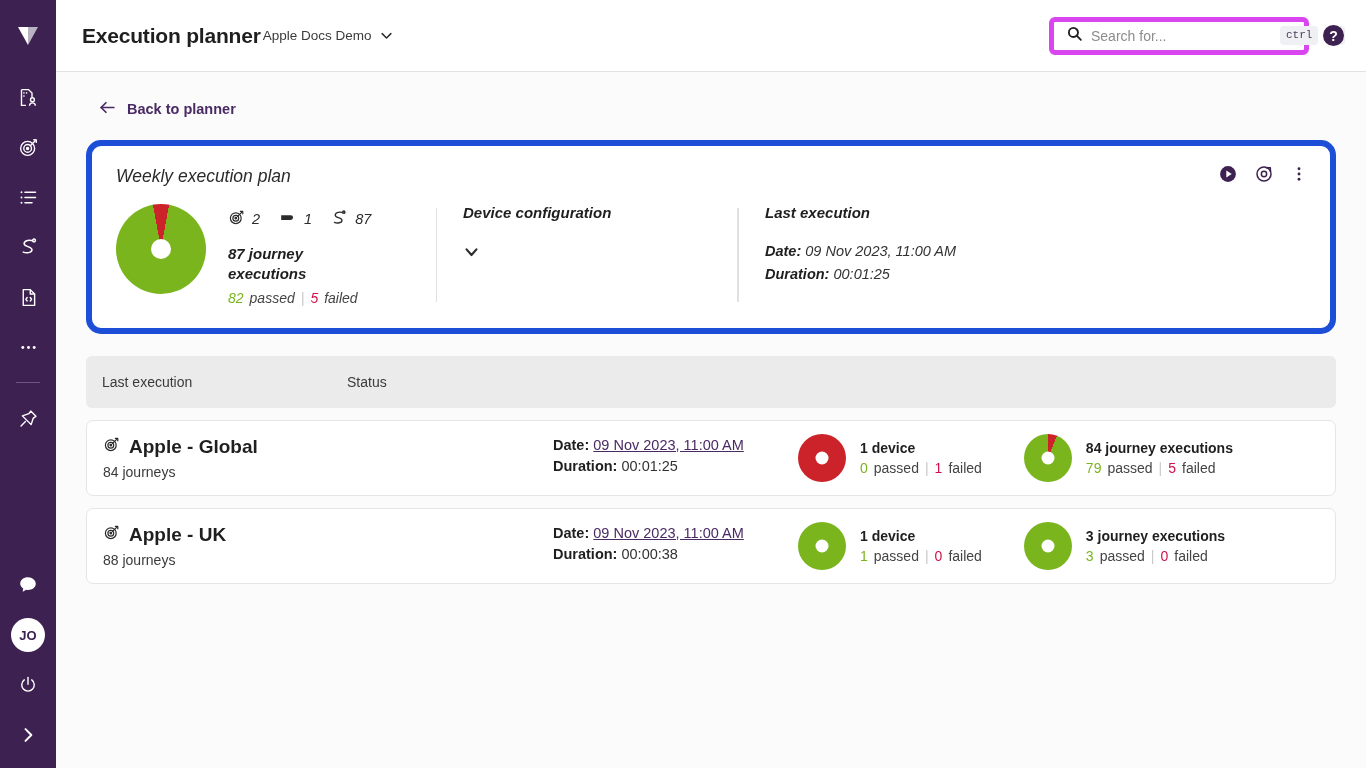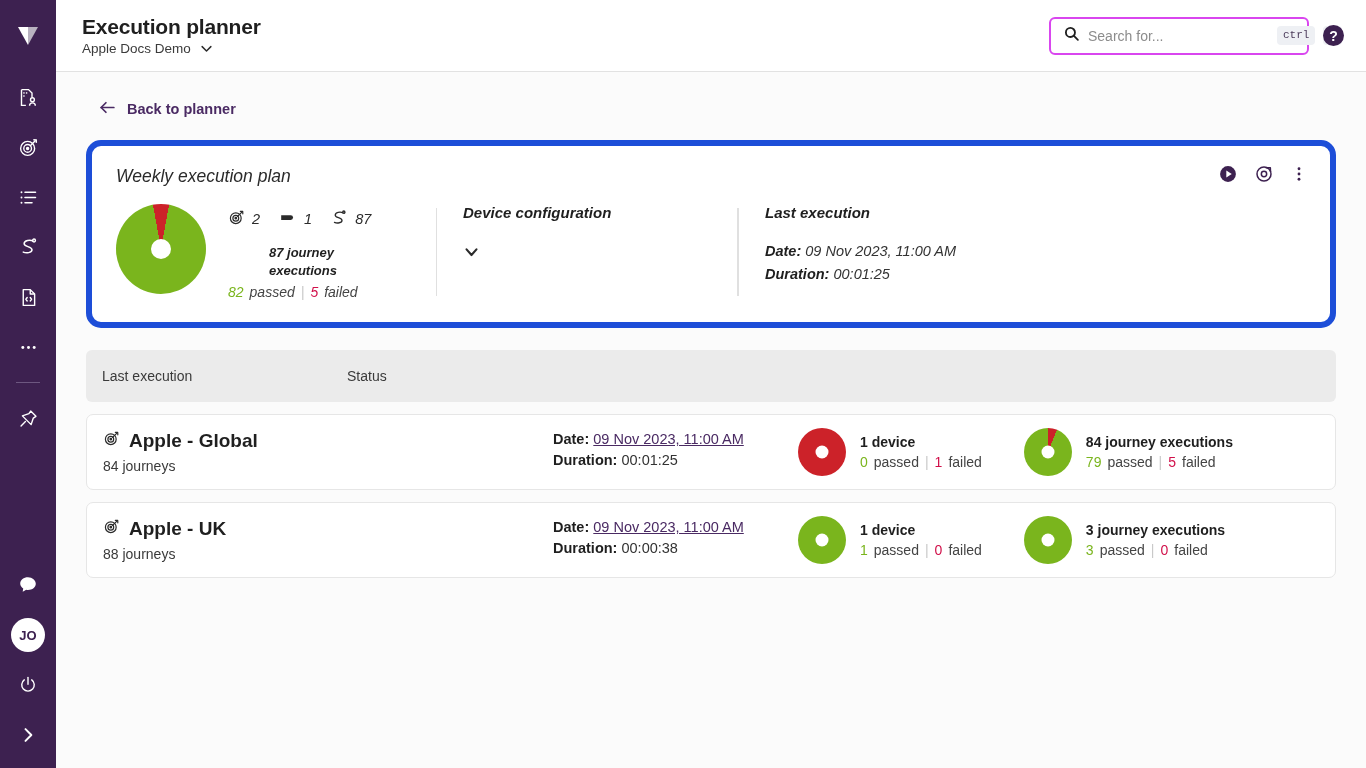--- a/index.html
+++ b/index.html
@@ -40,30 +40,30 @@
   
   .main { flex: 1 1 auto; display: flex; flex-direction: column; min-width: 0; }
 
   .topbar {
     height: 72px; flex: 0 0 72px;
     border-bottom: 1px solid #e2e2e2;
     display: flex; align-items: center; justify-content: space-between;
     padding: 0 22px 0 26px;
     background: #fff;
   }
-  .title-block { display: flex; flex-direction: column; gap: 2px; }
+  .title-block { display: flex; flex-direction: row; gap: 2px; }
   .page-title { font-size: 21px; font-weight: bold; color: #1f1f1f; letter-spacing: -.2px; }
   .subtitle-row { display: flex; align-items: center; gap: 8px; }
   .subtitle { font-size: 13.5px; color: #3b3b3b; }
   .chev { display:flex; align-items:center; }
 
   .top-right { display: flex; align-items: center; gap: 14px; }
   .search-box {
     width: 260px; height: 38px;
-    border: 2px solid #d946ef; border-radius: 6px;
+    border: 5px solid #d946ef; border-radius: 6px;
     display: flex; align-items: center; gap: 8px;
     padding: 0 6px 0 12px; background: #fff;
   }
   .search-input {
     border: none; outline: none; flex: 1 1 auto;
     font-size: 14px; font-family: "Liberation Sans", sans-serif;
     color: #333; background: transparent;
   }
   .search-input::placeholder { color: #8c8c8c; }
   .kbd {
@@ -106,21 +106,21 @@
   .donut-lg { width: 90px; height: 90px; flex: 0 0 90px; border-radius: 50%; position: relative; }
   .donut-hole {
     position: absolute; left: 50%; top: 50%; transform: translate(-50%,-50%);
     background: #fff; border-radius: 50%;
   }
   .donut-lg .donut-hole { width: 20px; height: 20px; }
 
   .counts-row { display: flex; align-items: center; gap: 18px; margin-top: 4px; }
   .count-item { display: flex; align-items: center; gap: 7px; font-size: 14.5px; color: #2b2b2b; }
 
-  .exec-title { font-weight: bold; font-size: 13px; line-height: 1.35; margin-top: 14px; max-width: 135px; color:#1f1f1f;margin-left:41px; }
+  .exec-title { font-weight: bold; font-size: 15px; line-height: 1.35; margin-top: 14px; max-width: 135px; color:#1f1f1f; }
   .pf-line { display: flex; align-items: center; gap: 6px; font-size: 14px; margin-top: 5px; color: #444; }
   .pass-num { color: #7ab51d; }
   .fail-num { color: #d1104a; }
   .pf-sep { color: #c9c9c9; }
 
   .vdiv { width: 1px; background: #e0e0e0; align-self: stretch; margin: 4px 0; }
 
   .col-block { padding-left: 26px; padding-right: 14px; }
   .col-device { flex: 0 0 300px; }
   .col-sched { flex: 0 0 296px; }

